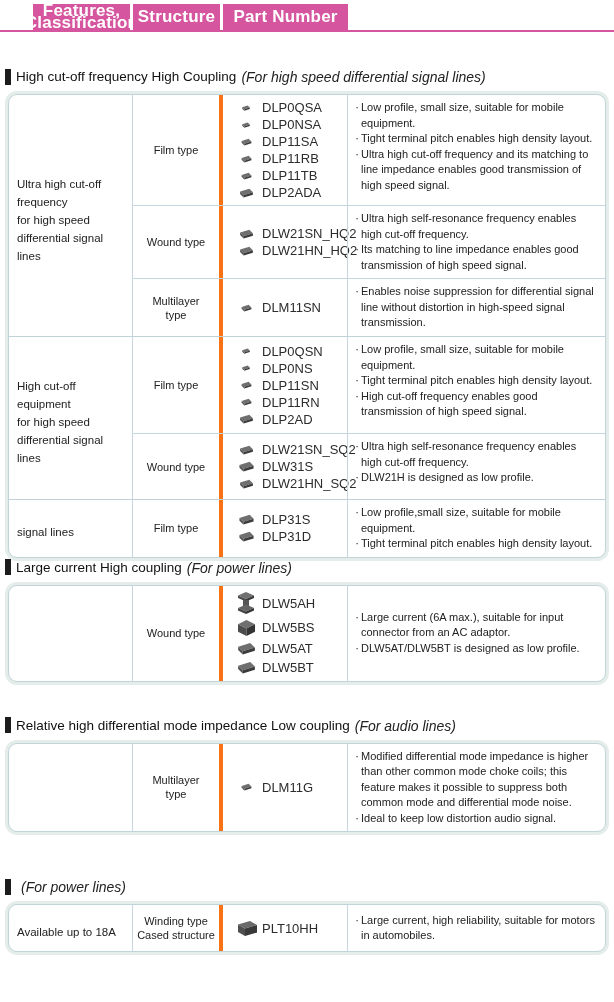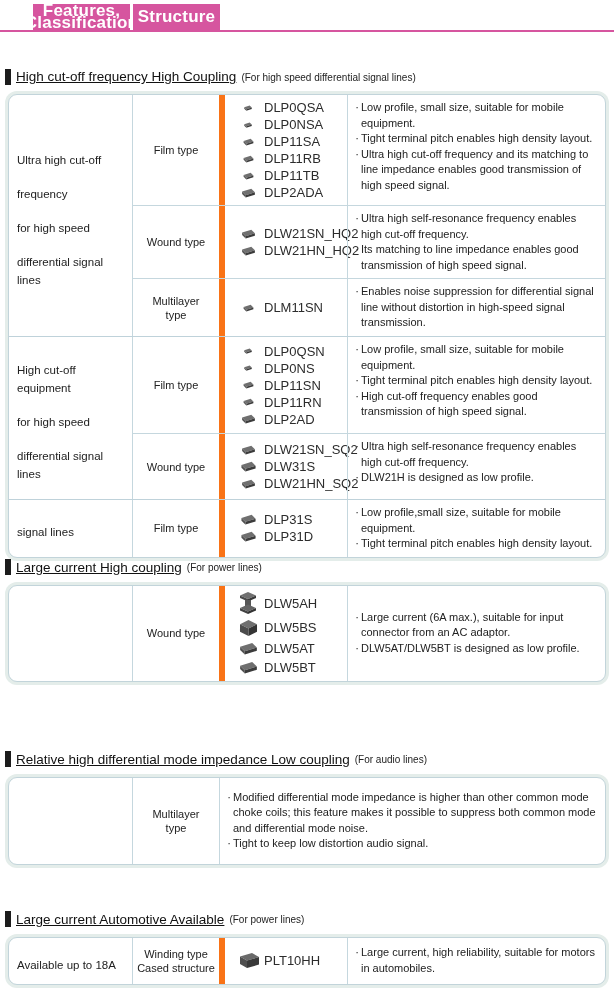--- a/index.html
+++ b/index.html
@@ -14,46 +14,46 @@
     background:#d6559f;color:#fff;font-weight:bold;font-size:17px;line-height:12px;
     display:flex;flex-direction:column;align-items:center;justify-content:center;
     margin-right:3px;text-align:center;letter-spacing:.2px;
   }
   .hcell.c1{width:97px;} .hcell.c2{width:87px;text-align:center;} .hcell.c3{width:125px;} .hcell.c4{width:252px;margin-right:0;margin-top:43px;}
   .header-underline{position:absolute;left:-33px;right:-5px;bottom:-2px;height:2px;background:#d6559f;}
   
   .section{margin-left:0;}
   .sec-title{display:flex;align-items:center;margin-left:5px;height:19px;}
   .sec-bar{width:6px;height:16px;background:#1c1c1c;margin-right:5px;flex:none;}
-  .sec-title .t-main{font-size:13.5px;color:#111;white-space:nowrap;text-decoration:underline;}
-  .sec-title .t-note{font-size:10px;color:#222;margin-left:5px;white-space:nowrap;padding-top:1px;}
-  .sec-1{margin-top:37px;} .sec-2{} .sec-3{margin-top:68px;} .sec-4{margin-top:45px;}
+  .sec-title .t-main{font-size:13.5px;color:#111;white-space:nowrap;}
+  .sec-title .t-note{font-size:14px;color:#222;margin-left:5px;white-space:nowrap;padding-top:1px;font-style:italic;}
+  .sec-1{margin-top:37px;} .sec-2{} .sec-3{margin-top:34px;} .sec-4{margin-top:45px;}
   
   .ctable{
     margin:8px 0 0 8px;width:596px;background:#fff;
     border:1px solid #c2d4da;border-radius:9px;
     box-shadow:0 0 0 3px #e4edea;
     overflow:hidden;
   }
   .group{display:flex;border-top:1px solid #bfd2da;}
   .group:first-child{border-top:none;}
   .feat-cell{
     width:123px;flex:none;display:flex;flex-direction:column;justify-content:center;
     padding:12px 4px 4px 8px;box-sizing:border-box;
-    font-size:11.5px;line-height:18px;color:#222;gap:16px;
+    font-size:11.5px;line-height:18px;color:#222;
   }
   .rows{flex:1;display:flex;flex-direction:column;border-left:1px solid #c5d7de;}
   .row{display:flex;border-top:1px solid #c5d7de;}
   .row:first-child{border-top:none;}
   .struct-cell{
     width:86px;flex:none;display:flex;flex-direction:column;align-items:center;justify-content:center;
     font-size:11px;line-height:14px;color:#222;text-align:center;box-sizing:border-box;padding:2px;
   }
   .part-cell{
-    width:128px;flex:none;border-left:6px solid #f97316;box-sizing:border-box;
+    width:128px;flex:none;border-left:4px solid #f97316;box-sizing:border-box;
     display:flex;flex-direction:column;justify-content:center;padding:4px 0 4px 10px;
   }
   .part{display:flex;align-items:center;margin:1px 0;}
   .part .p-icon{width:26px;flex:none;display:flex;justify-content:center;align-items:center;}
   .part .p-name{font-size:13px;color:#2c2c2c;margin-left:3px;white-space:nowrap;}
   .big-parts .part{margin:2px 0;}
   .comments-cell{
     flex:1;border-left:1px solid #c5d7de;box-sizing:border-box;
     display:flex;flex-direction:column;padding:5px 4px 5px 5px;
     font-size:11px;line-height:15.5px;color:#222;
@@ -68,20 +68,23 @@
 <body>
 
 <div class="col-header">
   <div class="hcell c1" style="background: rgb(214, 85, 159);">
     <span>Features,</span>
     <span>Classification</span>
   </div>
   <div class="hcell c2" style="background: rgb(214, 85, 159);">
     <span>Structure</span>
   </div>
+  <div class="hcell c3" style="background: rgb(214, 85, 159);">
+    <span>Part Number</span>
+  </div>
   <div class="hcell c4" style="background: rgb(214, 85, 159);">
     <span>Comments</span>
   </div>
   <div class="header-underline" style="background: rgb(214, 85, 159);"></div>
 </div>
 
 <div id="sections">
     <div class="section sec-1">
       <div class="sec-title">
         <span class="sec-bar"></span>
@@ -497,39 +500,50 @@
       </div>
       <div class="ctable">
         <div class="group">
           <div class="feat-cell"></div>
           <div class="rows">
             <div class="row" style="min-height: 86px;">
               <div class="struct-cell">
                 <div>Multilayer</div>
                 <div>type</div>
               </div>
+              <div class="part-cell">
+                <div class="part">
+                  <span class="p-icon">
+                    <svg width="13" height="8" viewBox="0 0 24 14">
+                      <polygon points="3,5 16,1 21,6 8,10" fill="#6f6f6f"></polygon>
+                      <polygon points="8,10 21,6 21,9.5 8,13.5" fill="#3b3b3b"></polygon>
+                      <polygon points="3,5 8,10 8,13.5 3,8.5" fill="#525252"></polygon>
+                    </svg>
+                  </span>
+                  <span class="p-name">DLM11G</span>
+                </div>
+              </div>
               <div class="comments-cell comments-center">
                 <div class="comment">
                   <span class="bullet">·</span>
                   <span class="c-text">Modified differential mode impedance is higher than other common mode choke coils; this feature makes it possible to suppress both common mode and differential mode noise.</span>
                 </div>
                 <div class="comment">
                   <span class="bullet">·</span>
-                  <span class="c-text">Tight to keep low distortion audio signal.</span>
+                  <span class="c-text">Ideal to keep low distortion audio signal.</span>
                 </div>
               </div>
             </div>
           </div>
         </div>
       </div>
     </div>
     <div class="section sec-4">
       <div class="sec-title">
         <span class="sec-bar"></span>
-        <span class="t-main">Large current Automotive Available</span>
         <span class="t-note">(For power lines)</span>
       </div>
       <div class="ctable big-parts">
         <div class="group">
           <div class="feat-cell">
             <div class="feat-line">Available up to 18A</div>
           </div>
           <div class="rows">
             <div class="row" style="min-height: 46px;">
               <div class="struct-cell">

